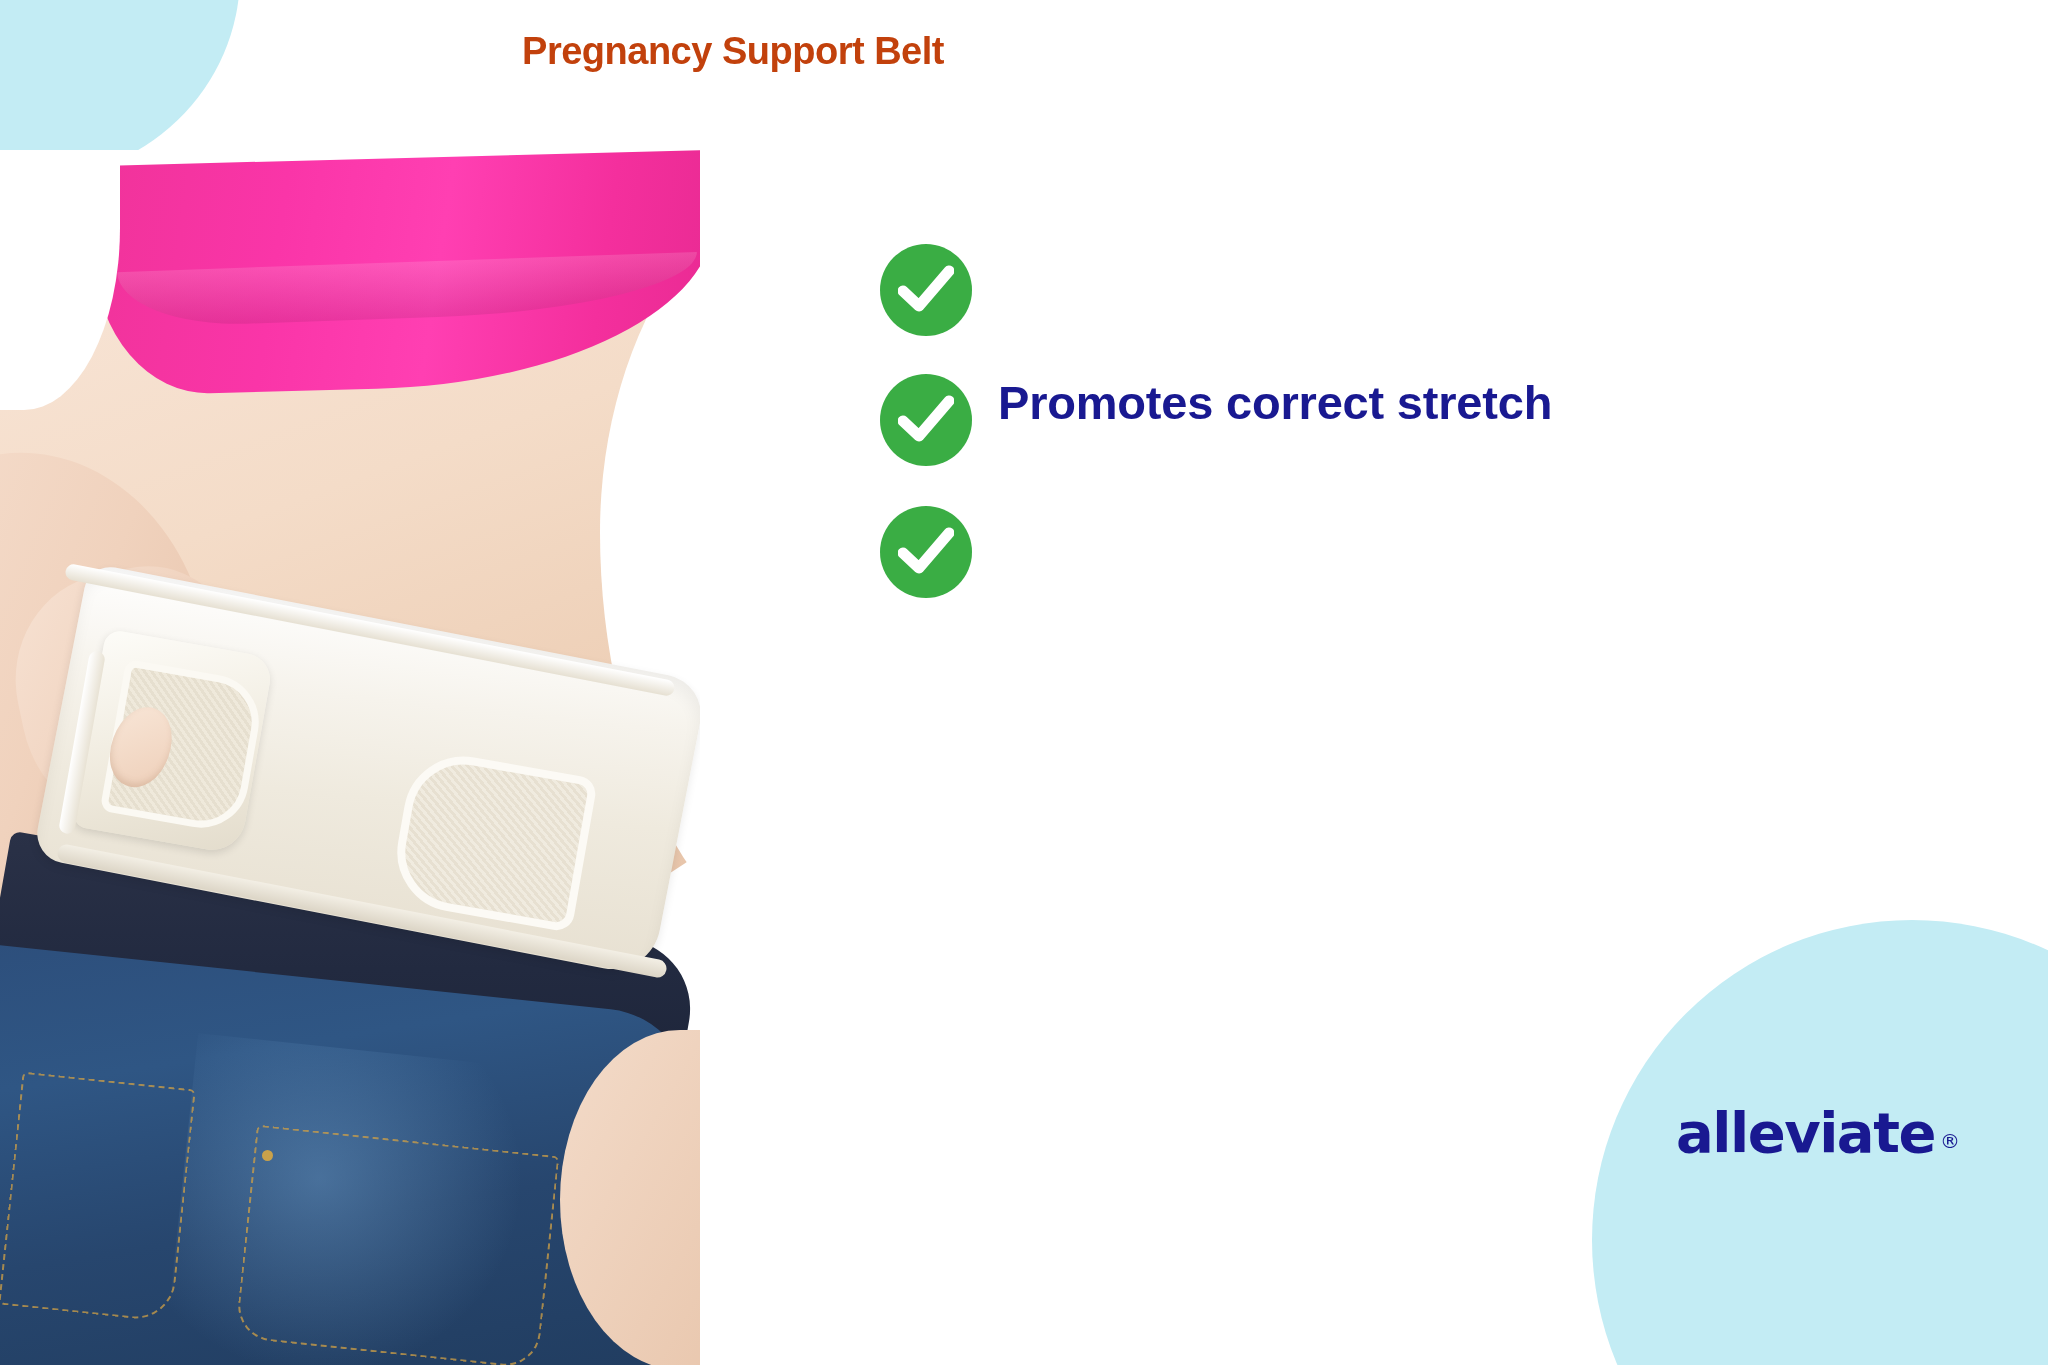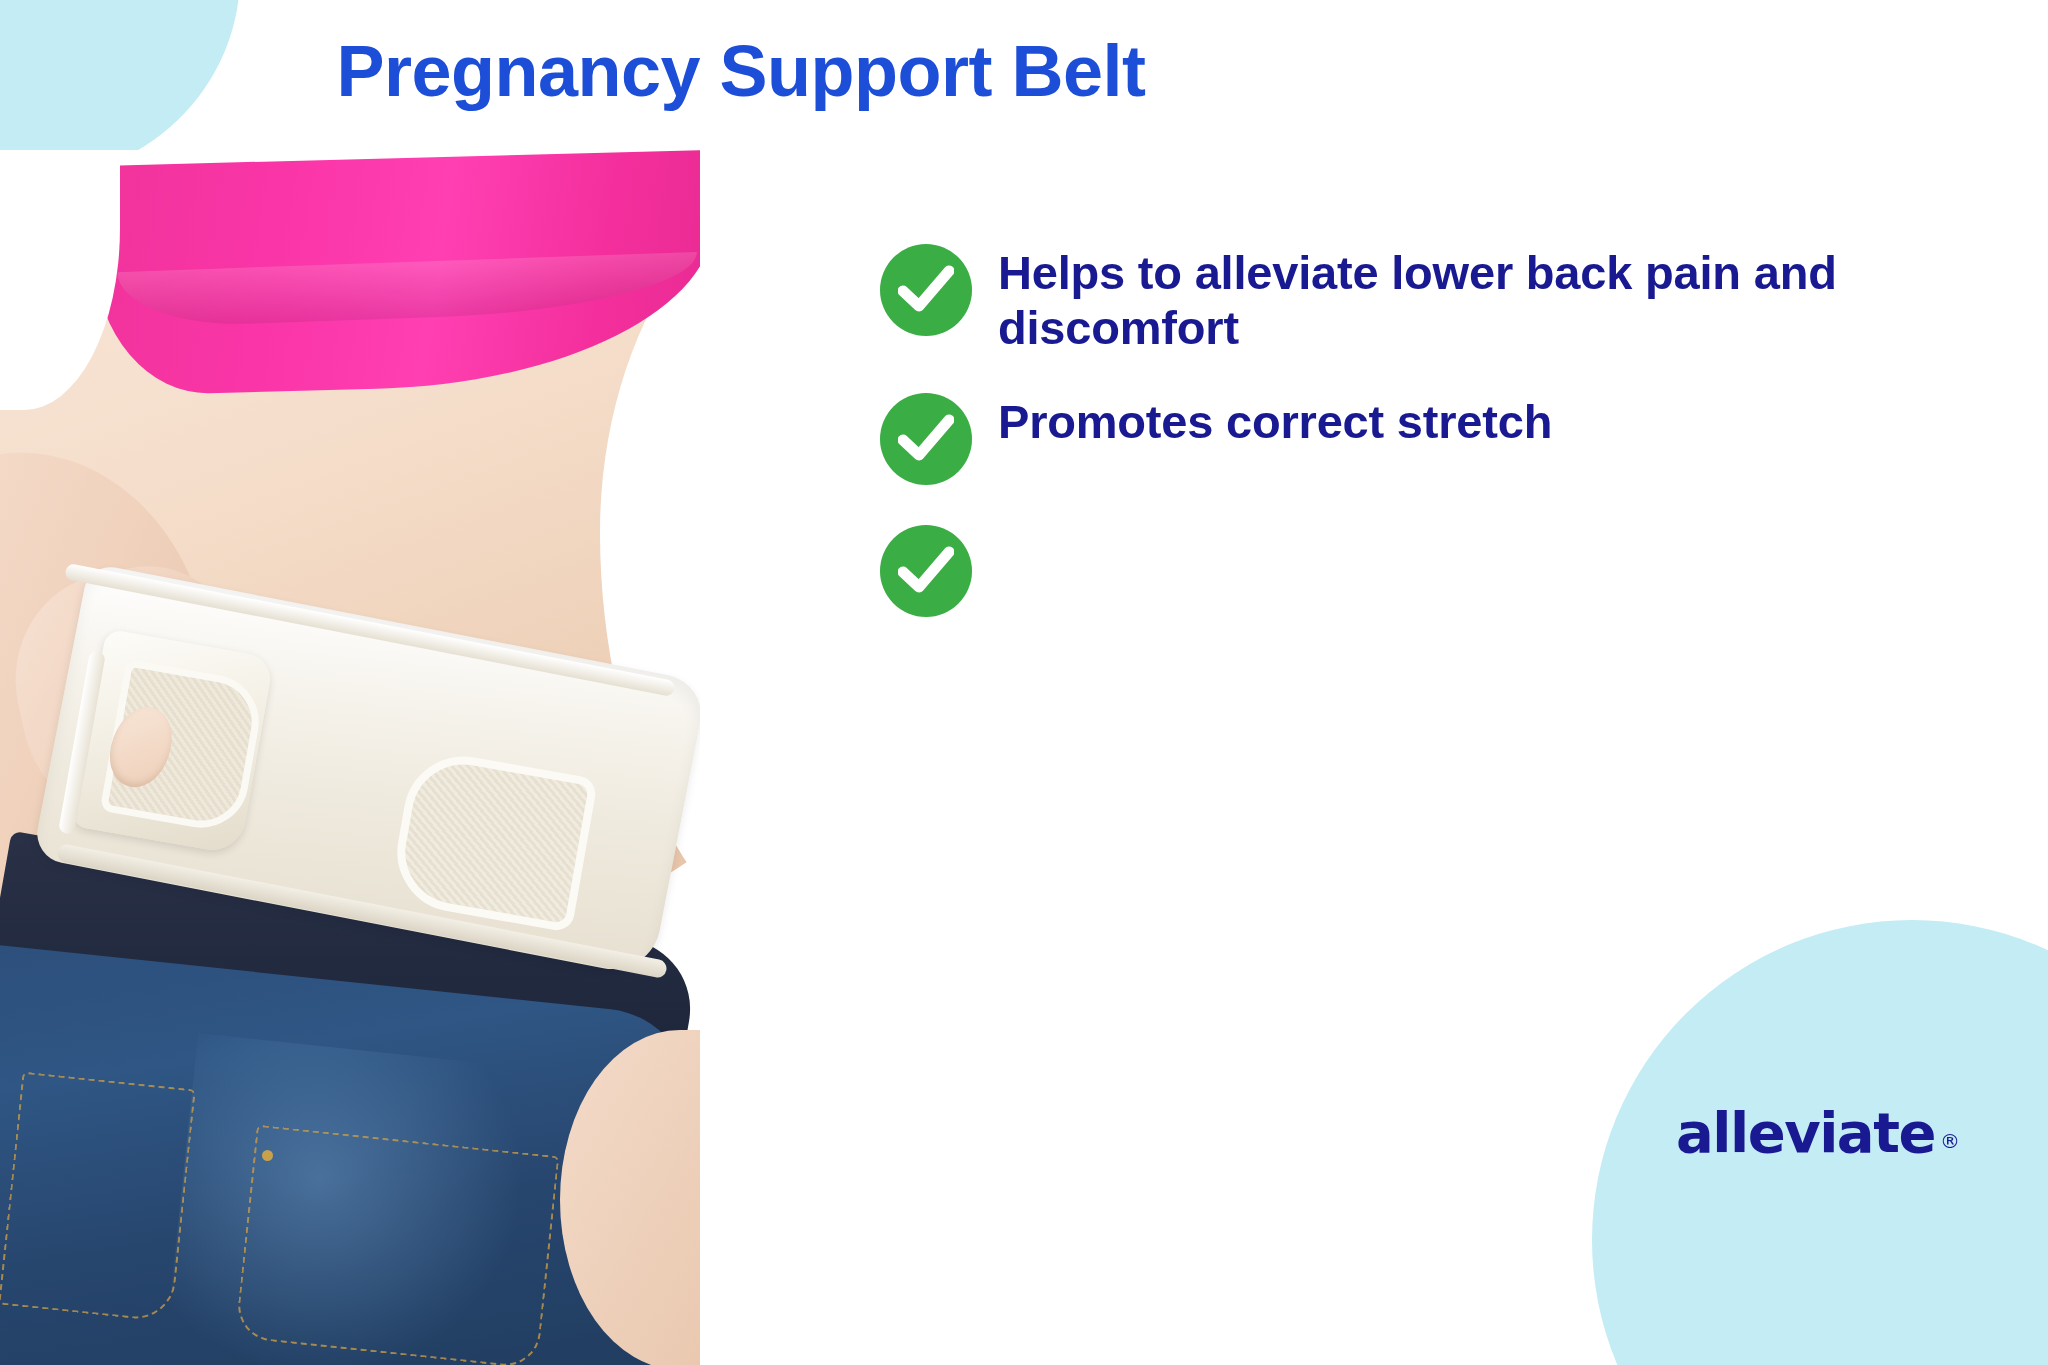--- a/index.html
+++ b/index.html
@@ -18,25 +18,25 @@
     background:#c3ecf4;
   }
   .blob-br{
     position:absolute;left:1592px;top:920px;
     width:640px;height:640px;border-radius:50%;
     background:#c3ecf4;
   }
 
   
   .title{
-    position:absolute;left:16px;top:30px;width:1450px;
+    position:absolute;left:8px;top:30px;width:1450px;
     text-align:center;
-    font-size:72px;font-weight:bold;
+    font-size:38px;font-weight:bold;
     letter-spacing:-0.5px;
-    color:#1d4ed8;
+    color:#c2410c;
     font-family:"Liberation Sans", sans-serif;
   }
 
   
   .photo{
     position:absolute;left:0px;top:150px;width:880px;height:1215px;
     overflow:hidden;
   }
   .photo-stage{position:absolute;inset:0;background:#ffffff;}
   .belly-shape{
@@ -265,21 +265,20 @@
   </div>
 
   <div class="benefits">
 
     <div class="benefit">
       <span class="check">
         <svg width="56" height="52" viewBox="0 0 56 52" aria-hidden="true">
           <path d="M5 27 L21 42 L51 7" fill="none" stroke="#ffffff" stroke-width="11" stroke-linecap="round" stroke-linejoin="round"></path>
         </svg>
       </span>
-      <span class="benefit-text">Helps to alleviate lower back pain and discomfort</span>
     </div>
 
     <div class="benefit">
       <span class="check">
         <svg width="56" height="52" viewBox="0 0 56 52" aria-hidden="true">
           <path d="M5 27 L21 42 L51 7" fill="none" stroke="#ffffff" stroke-width="11" stroke-linecap="round" stroke-linejoin="round"></path>
         </svg>
       </span>
       <span class="benefit-text">Promotes correct stretch</span>
     </div>

